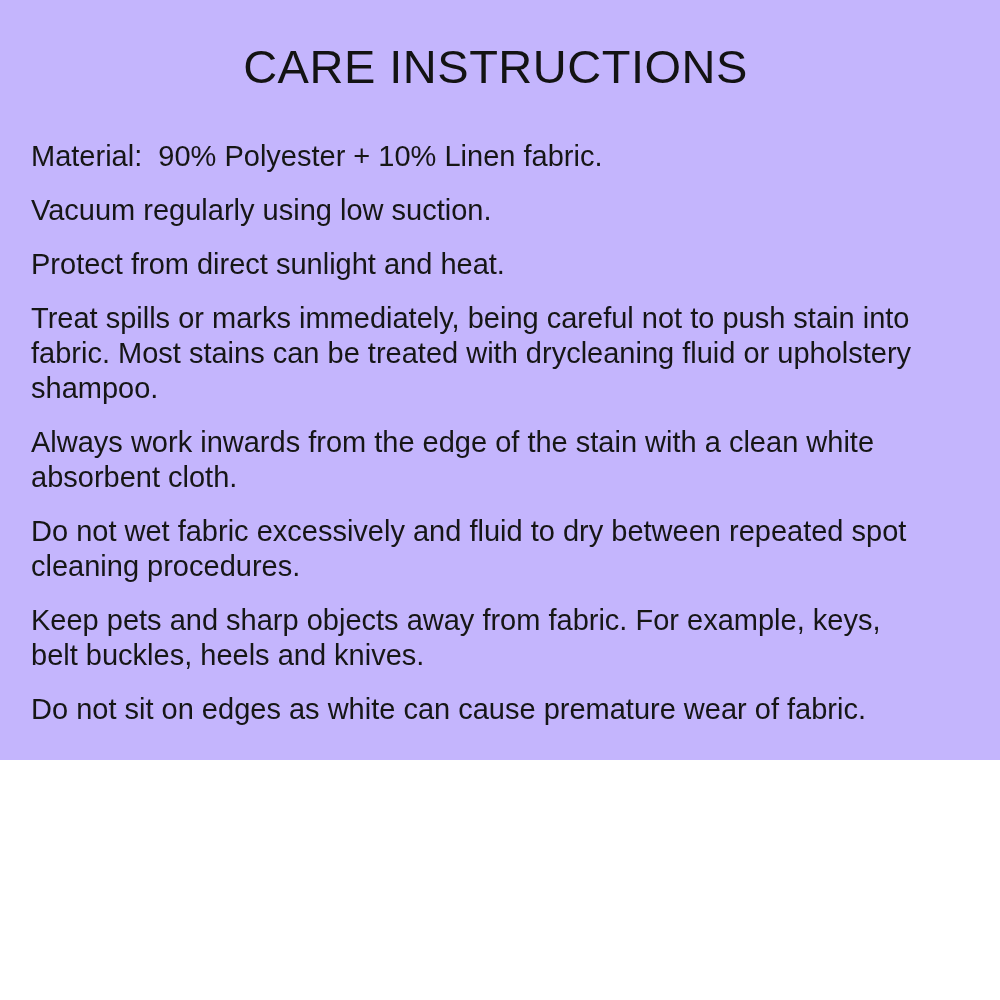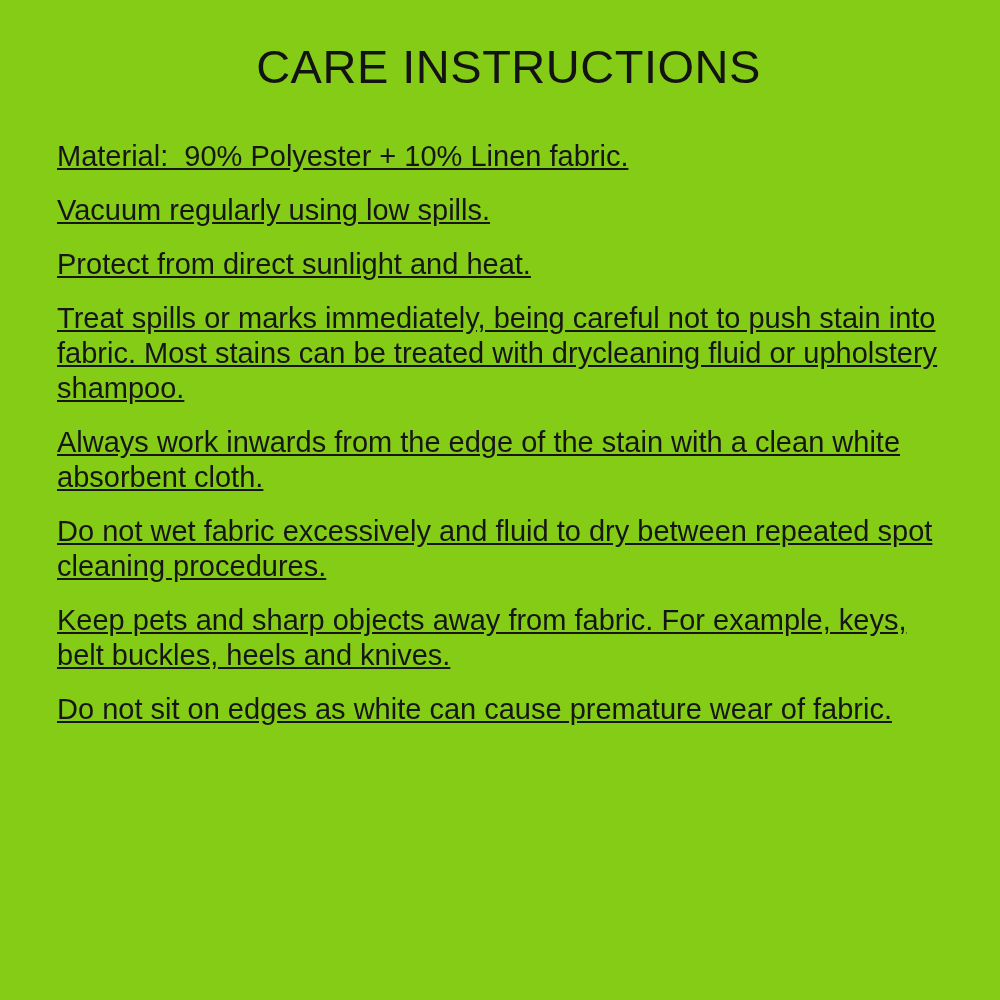--- a/index.html
+++ b/index.html
@@ -10,53 +10,52 @@
   }
   body {
     width: 1000px;
     height: 1000px;
     font-family: "Liberation Sans", sans-serif;
     color: #151515;
     overflow: hidden;
   }
   .sheet {
     width: 1000px;
-    height: 1000px;
-    padding: 40px 40px 0 57px;
-    background: #84cc16;
+    height: 760px;
+    padding: 40px 40px 0 31px;
+    background: #c4b5fd;
   }
   .doc-title {
     font-size: 47px;
     font-weight: 400;
     text-align: center;
     margin: 0 0 45px 0;
     letter-spacing: 0.5px;
     line-height: 1.15;
     color: #131313;
   }
   .instruction {
     font-size: 29px;
     font-weight: 400;
     line-height: 35px;
     margin: 0 0 19px 0;
     white-space: pre;      
     letter-spacing: 0px;
     color: #161616;
-    text-decoration: underline;
   }
 </style>
 </head>
 <body>
 
 <div class="sheet">
   <h1 class="doc-title">CARE INSTRUCTIONS</h1>
 
   <p class="instruction">Material:  90% Polyester + 10% Linen fabric.</p>
 
-  <p class="instruction">Vacuum regularly using low spills.</p>
+  <p class="instruction">Vacuum regularly using low suction.</p>
 
   <p class="instruction">Protect from direct sunlight and heat.</p>
 
   <p class="instruction">Treat spills or marks immediately, being careful not to push stain into
 fabric. Most stains can be treated with drycleaning fluid or upholstery
 shampoo.</p>
 
 
 
   <p class="instruction">Always work inwards from the edge of the stain with a clean white

